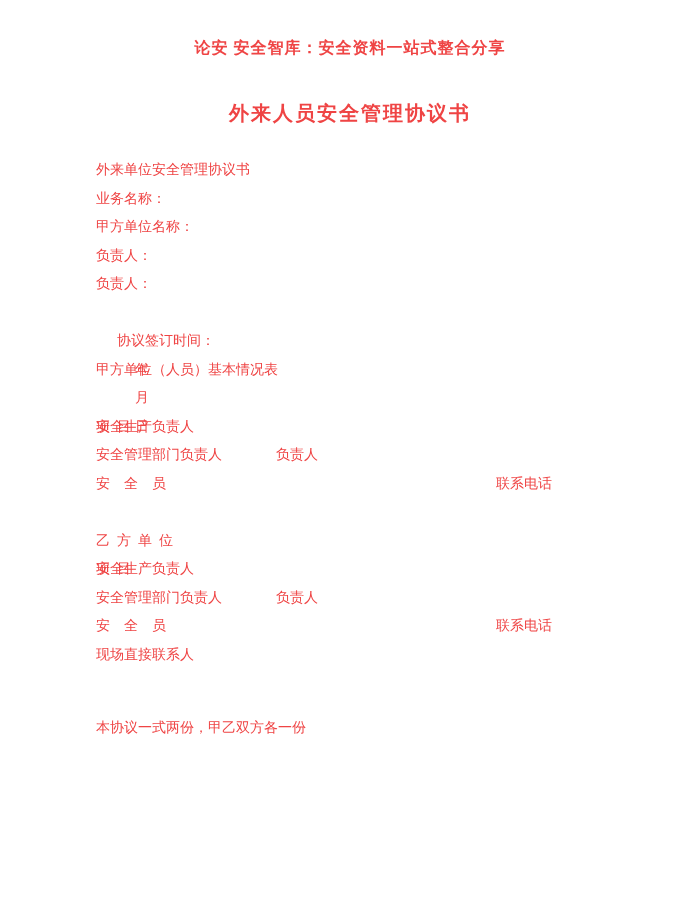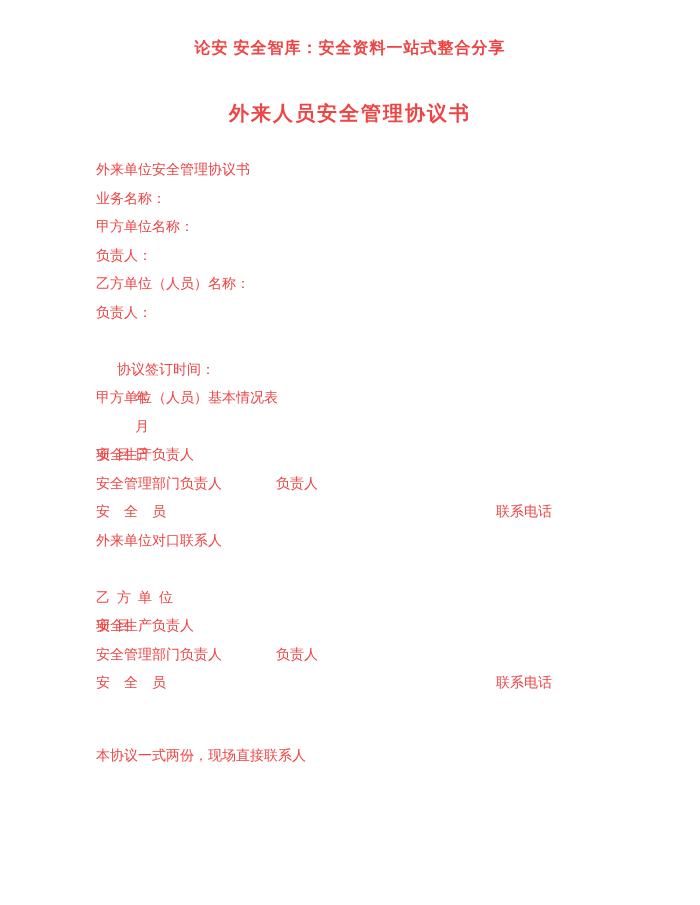--- a/index.html
+++ b/index.html
@@ -65,21 +65,20 @@
   <div class="header-line">论安 安全智库：安全资料一站式整合分享</div>
 
   <div class="doc-title">外来人员安全管理协议书</div>
 
   <div class="doc-body">
 
     <div class="line">外来单位安全管理协议书</div>
     <div class="line">业务名称：</div>
     <div class="line">甲方单位名称：</div>
     <div class="line">负责人：</div>
-    <div class="line">乙方单位（人员）名称：</div>
     <div class="line">负责人：</div>
 
     <div class="line">
       <span>协议签订时间：</span>
       <span class="date-unit">年</span>
       <span class="date-unit">月</span>
       <span class="date-unit">日</span>
     </div>
 
     <div class="line"></div>
@@ -89,34 +88,34 @@
 
     <div class="line cols">
       <span class="c1">项  目</span>
       <span class="c2">负责人</span>
       <span class="c3">联系电话</span>
     </div>
 
     <div class="line">安全生产负责人</div>
     <div class="line">安全管理部门负责人</div>
     <div class="line">安　全　员</div>
-    <div class="line">外来单位对口联系人</div>
 
     <div class="line cols">
       <span class="c1">乙  方  单  位</span>
     </div>
 
     <div class="line cols">
       <span class="c1">项  目</span>
       <span class="c2">负责人</span>
       <span class="c3">联系电话</span>
     </div>
 
     <div class="line">安全生产负责人</div>
     <div class="line">安全管理部门负责人</div>
     <div class="line">安　全　员</div>
+    <div class="line">现场直接联系人</div>
 
     <div class="line"></div>
 
-    <div class="line footer-note">本协议一式两份，现场直接联系人</div>
+    <div class="line footer-note">本协议一式两份，甲乙双方各一份</div>
 
   </div>
 </div>
 
 </body></html>

